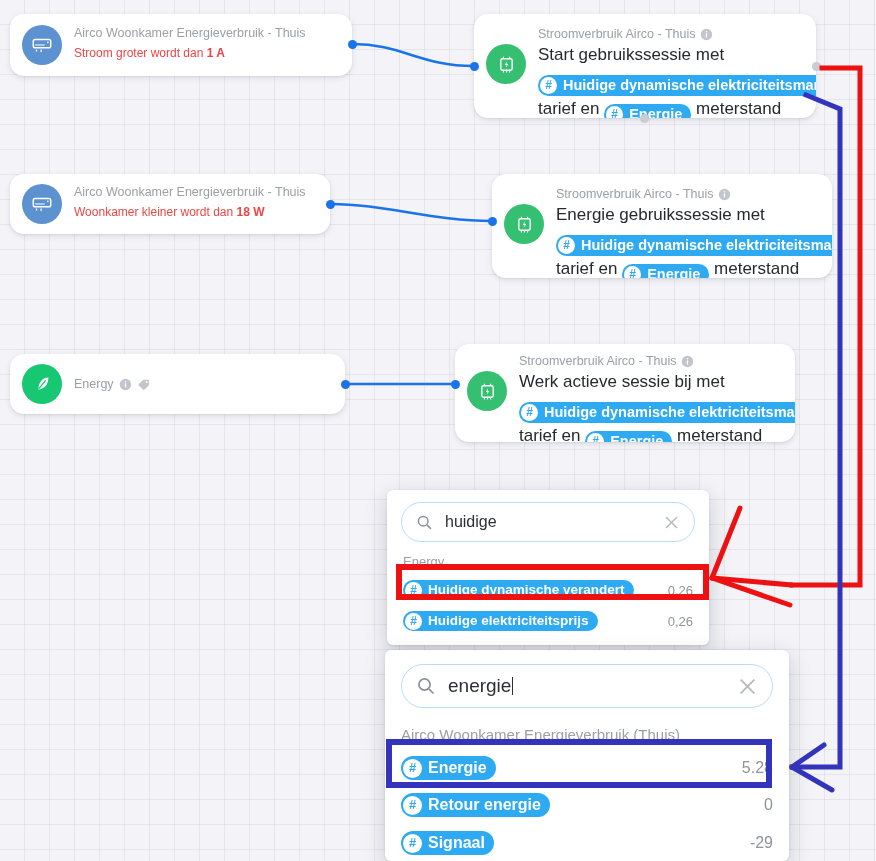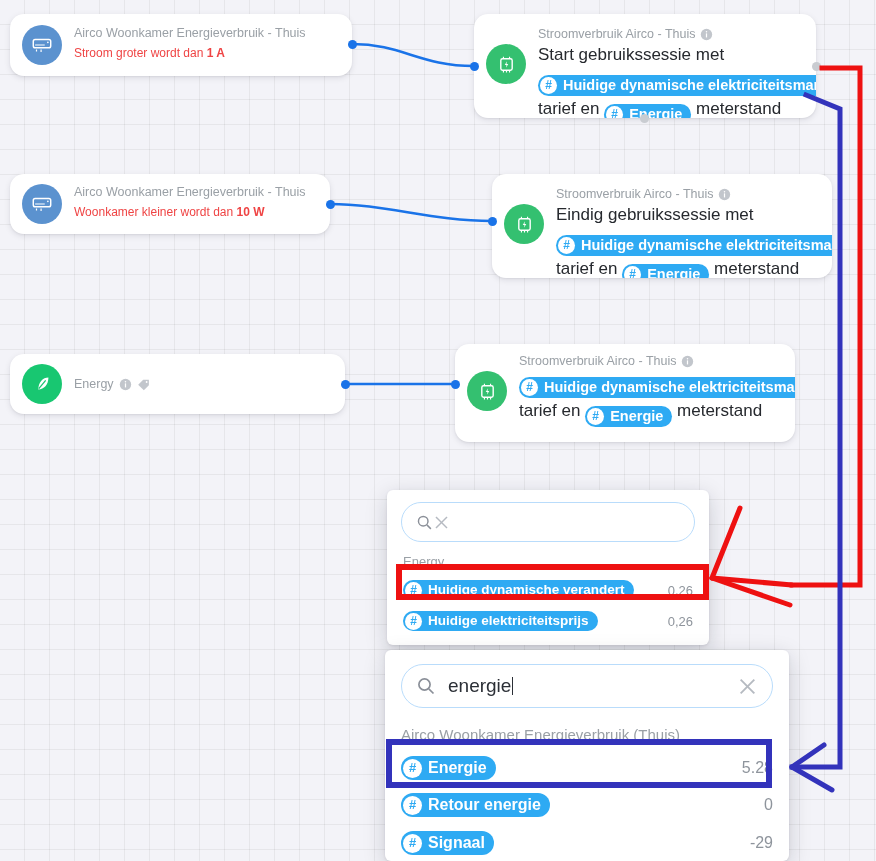--- a/index.html
+++ b/index.html
@@ -138,21 +138,21 @@
     <svg width="22" height="22" viewBox="0 0 24 24">
       <rect x="2.5" y="6" width="19" height="9" rx="2" fill="none" stroke="#fff" stroke-width="1.6"></rect>
       <line x1="4.5" y1="12" x2="15" y2="12" stroke="#fff" stroke-width="1.3"></line>
       <circle cx="18.4" cy="9.2" r="0.9" fill="#fff"></circle>
       <line x1="6" y1="17" x2="6" y2="19" stroke="#fff" stroke-width="1.3"></line>
       <line x1="11" y1="17" x2="11" y2="19.5" stroke="#fff" stroke-width="1.3"></line>
     </svg>
   </div>
   <div class="node-body">
     <div class="node-sub">Airco Woonkamer Energieverbruik - Thuis</div>
-    <div class="node-title"><span>Woonkamer kleiner wordt dan </span><b>10 W</b></div>
+    <div class="node-title"><span>Woonkamer kleiner wordt dan </span><b>18 W</b></div>
   </div>
 </div>
 <div class="port" style="left:326px;top:200px;"></div>
 
 <div class="node" style="left:10px;top:354px;width:335px;height:60px;">
   <div class="node-ico ico-green2">
     <svg width="22" height="22" viewBox="0 0 24 24">
       <path d="M19 5c0 8-5 13-11 13 0-8 5-13 11-13z" fill="#fff"></path>
       <line x1="16" y1="8" x2="8.5" y2="17" stroke="#18c771" stroke-width="1.4"></line>
     </svg>
@@ -226,21 +226,21 @@
   </div>
   <div class="node-body" style="margin-top:12px;">
     <div class="node-sub">
       <span>Stroomverbruik Airco - Thuis</span>
       <svg class="gicon" width="13" height="13" viewBox="0 0 16 16">
         <circle cx="8" cy="8" r="7" fill="#c2c6cc"></circle>
         <rect x="7.25" y="6.6" width="1.5" height="5" fill="#fff"></rect>
         <circle cx="8" cy="4.6" r="0.95" fill="#fff"></circle>
       </svg>
     </div>
-    <div class="node-lines">Eindig gebruikssessie met</div>
+    <div class="node-lines">Energie gebruikssessie met</div>
     <div class="node-lines">
       <span class="pill pill-wide">
           <span class="hash">#</span>
           <span>Huidige dynamische elektriciteitsmarkt</span>
         </span>
     </div>
     <div class="node-lines"><span>tarief en </span><span class="pill">
           <span class="hash">#</span>
           <span>Energie</span>
         </span><span> meterstand</span></div>
@@ -262,20 +262,21 @@
   </div>
   <div class="node-body" style="margin-top:9px;">
     <div class="node-sub">
       <span>Stroomverbruik Airco - Thuis</span>
       <svg class="gicon" width="13" height="13" viewBox="0 0 16 16">
         <circle cx="8" cy="8" r="7" fill="#c2c6cc"></circle>
         <rect x="7.25" y="6.6" width="1.5" height="5" fill="#fff"></rect>
         <circle cx="8" cy="4.6" r="0.95" fill="#fff"></circle>
       </svg>
     </div>
+    <div class="node-lines">Werk actieve sessie bij met</div>
     <div class="node-lines">
       <span class="pill pill-wide">
           <span class="hash">#</span>
           <span>Huidige dynamische elektriciteitsmarkt</span>
         </span>
     </div>
     <div class="node-lines"><span>tarief en </span><span class="pill">
           <span class="hash">#</span>
           <span>Energie</span>
         </span><span> meterstand</span></div>
@@ -283,20 +284,21 @@
 </div>
 <div class="port" style="left:451px;top:380px;"></div>
 
 <div class="popover" style="left:387px;top:490px;width:322px;height:155px;">
   <div class="search-wrap">
     <div class="search-box">
       <svg width="17" height="17" viewBox="0 0 20 20">
         <circle cx="8.5" cy="8.5" r="5.6" fill="none" stroke="#8b9099" stroke-width="1.7"></circle>
         <line x1="12.8" y1="12.8" x2="17.5" y2="17.5" stroke="#8b9099" stroke-width="1.7"></line>
       </svg>
+      <span class="search-val">huidige</span>
       <svg width="17" height="17" viewBox="0 0 20 20">
         <line x1="3.5" y1="3.5" x2="16.5" y2="16.5" stroke="#b5bac1" stroke-width="1.7"></line>
         <line x1="16.5" y1="3.5" x2="3.5" y2="16.5" stroke="#b5bac1" stroke-width="1.7"></line>
       </svg>
     </div>
   </div>
   <div class="group-label">Energy</div>
   <div class="opt" style="margin-top:2px;">
     <span class="pill">
         <span class="hash">#</span>

